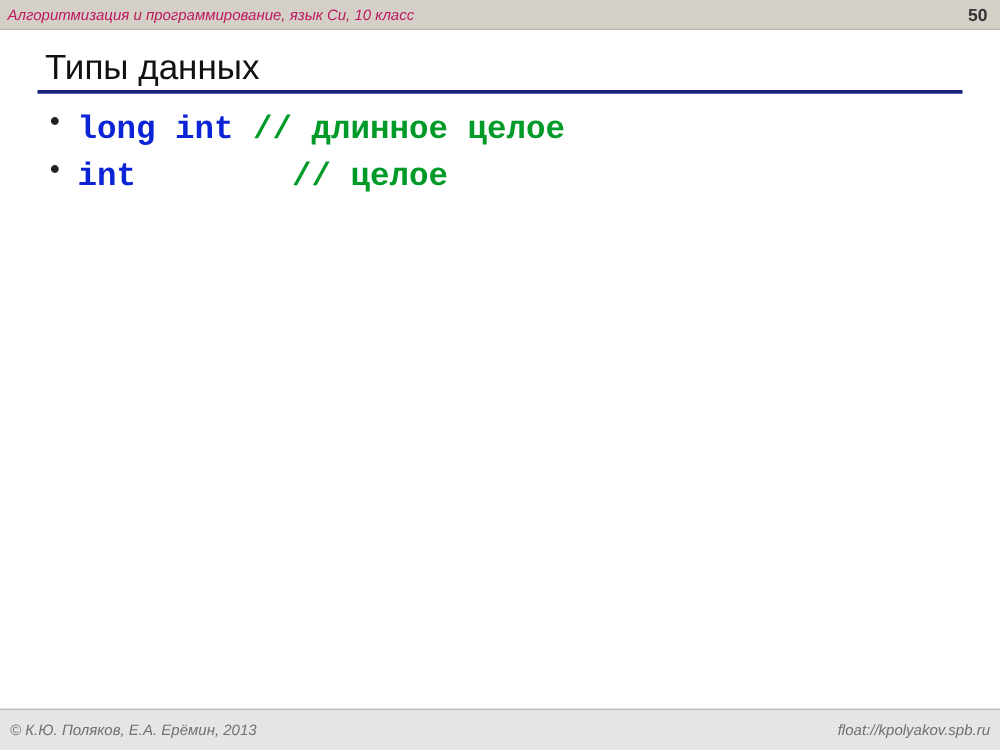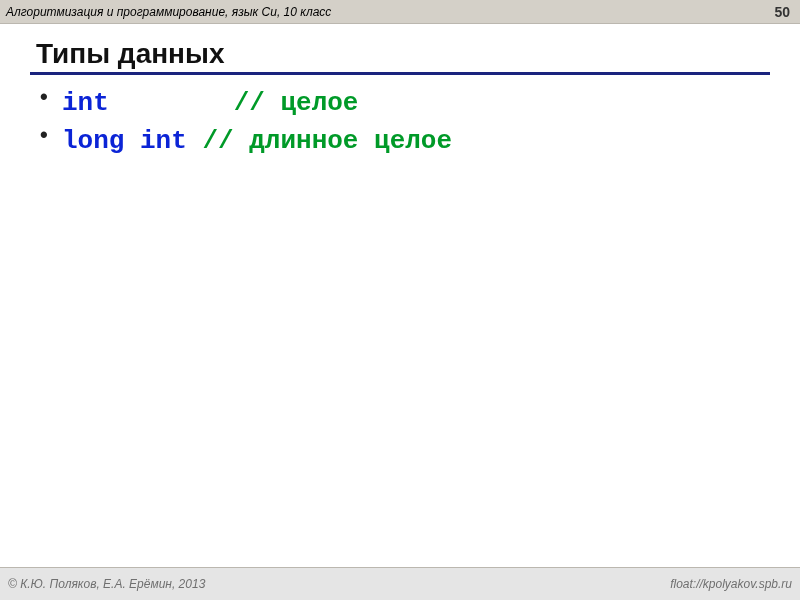--- a/index.html
+++ b/index.html
@@ -23,33 +23,33 @@
     display: flex;
     align-items: center;
     justify-content: space-between;
     padding: 0 10px 0 6px;
     box-sizing: border-box;
     border-bottom: 1px solid #bbb7af;
   }
   .topbar .title {
     font-size: 12px;
     font-style: italic;
-    color: #000000;
+    color: #be185d;
   }
   .topbar .pagenum {
     font-size: 14px;
     font-weight: bold;
     color: #333;
   }
   .heading-wrap {
     margin: 14px 30px 10px 30px;
   }
   .heading {
     font-size: 28px;
-    font-weight: bold;
+    font-weight: normal;
     color: #111;
     border-bottom: 3px solid #1a237e;
     padding-bottom: 2px;
     padding-left: 6px;
   }
   ul.types {
     list-style: none;
     margin: 8px 0 0 40px;
     padding: 0;
   }
@@ -100,22 +100,22 @@
   <div class="topbar">
     <span class="title">Алгоритмизация и программирование, язык Си, 10 класс</span>
     <span class="pagenum">50</span>
   </div>
 
   <div class="heading-wrap">
     <div class="heading">Типы данных</div>
   </div>
 
   <ul class="types">
+    <li><span class="kw">long int</span><span> </span><span class="cm">// длинное целое</span></li>
     <li><span class="kw">int</span><span>        </span><span class="cm">// целое</span></li>
-    <li><span class="kw">long int</span><span> </span><span class="cm">// длинное целое</span></li>
   </ul>
 
   <div class="bottombar">
     <span>© К.Ю. Поляков, Е.А. Ерёмин, 2013</span>
     <span>float://kpolyakov.spb.ru</span>
   </div>
 
 </div>
 
 </body></html>

